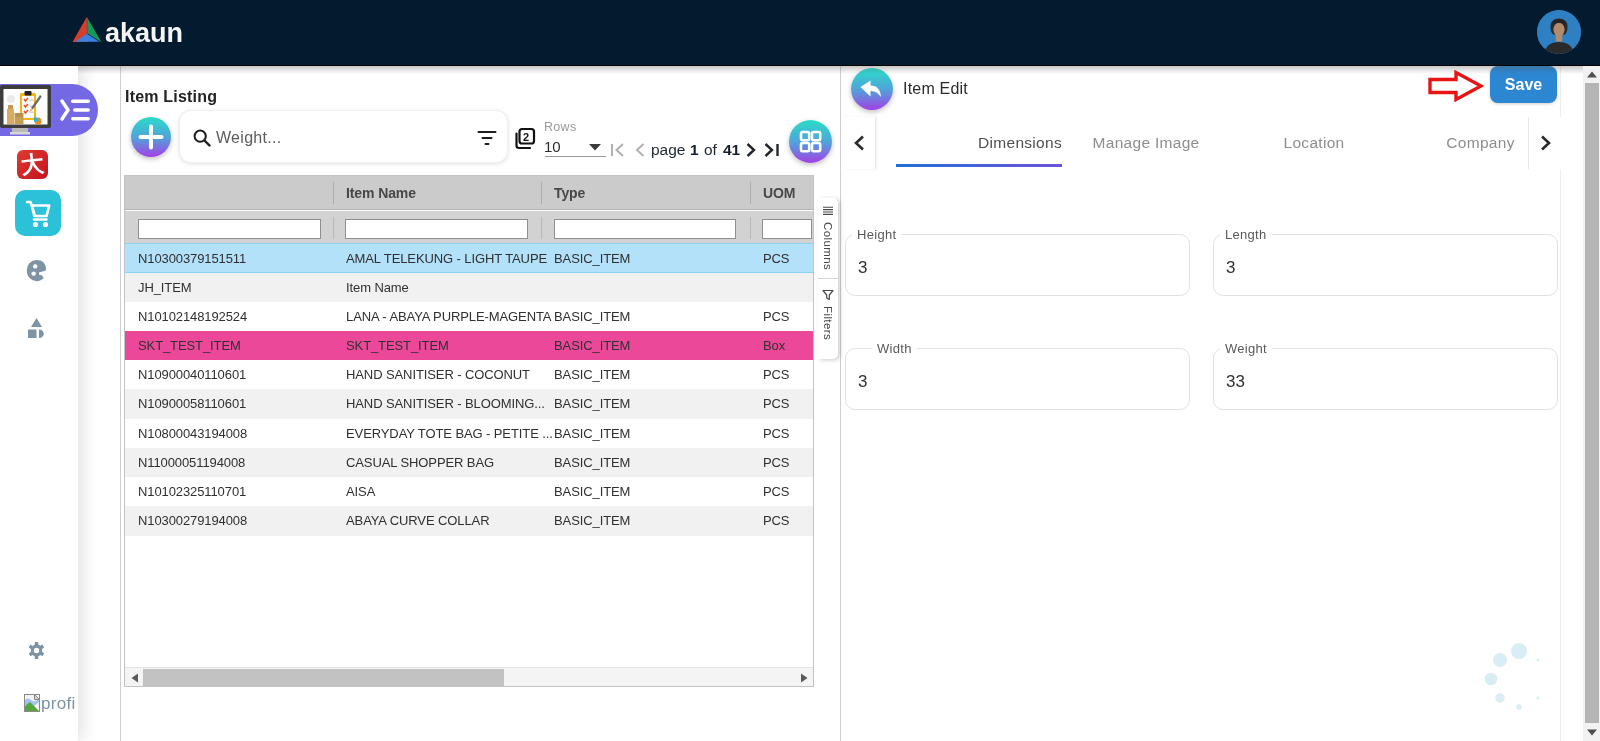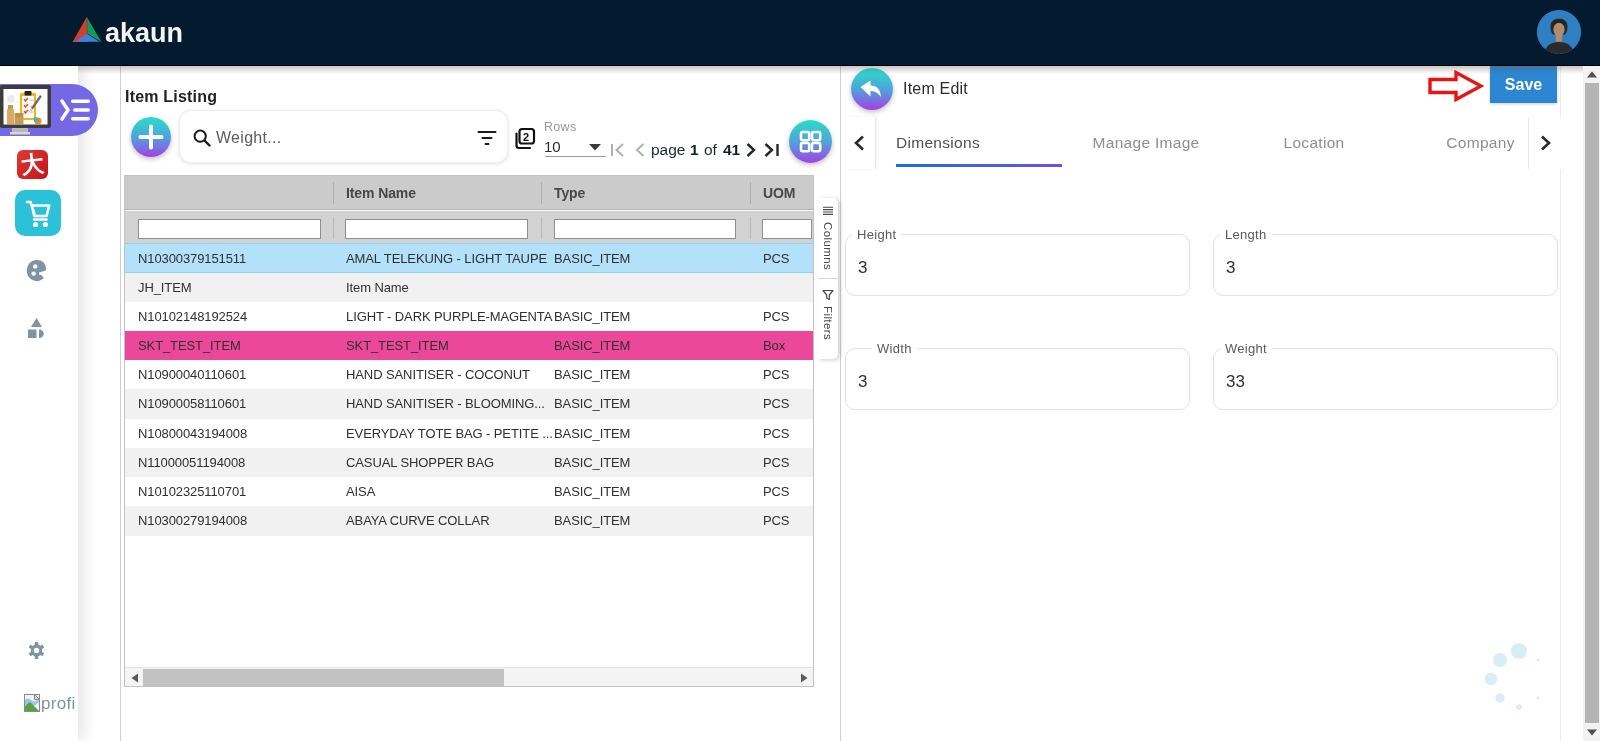--- a/index.html
+++ b/index.html
@@ -234,21 +234,21 @@
         <div class="cell c2">AMAL TELEKUNG - LIGHT TAUPE</div>
         <div class="cell c3">BASIC_ITEM</div>
         <div class="cell c4">PCS</div>
   </div>
   <div class="hrow" style="top:97px; height:29px; background:#f1f1f1; line-height:29px;">
     <div class="cell c1">JH_ITEM</div>
         <div class="cell c2">Item Name</div>
   </div>
   <div class="hrow" style="top:126px; height:29px; background:#fff; line-height:29px;">
     <div class="cell c1">N10102148192524</div>
-        <div class="cell c2">LIGHT - DARK PURPLE-MAGENTA</div>
+        <div class="cell c2">LANA - ABAYA PURPLE-MAGENTA</div>
         <div class="cell c3">BASIC_ITEM</div>
         <div class="cell c4">PCS</div>
   </div>
   <div class="hrow" style="top:155px; height:29px; background:#ec4899; line-height:29px;">
     <div class="cell c1">SKT_TEST_ITEM</div>
         <div class="cell c2">SKT_TEST_ITEM</div>
         <div class="cell c3">BASIC_ITEM</div>
         <div class="cell c4">Box</div>
   </div>
   <div class="hrow" style="top:184px; height:29px; background:#fff; line-height:29px;">
@@ -316,34 +316,34 @@
 <div id="rightpanel"></div>
 <div class="gradbtn abs" style="left:851px; top:68px; width:42px; height:42px;">
   <svg width="42" height="42" viewBox="0 0 42 42">
     <path d="M19.5 12.5 v5 q9.5 0 10.5 11.5 q-4.5-6.5 -10.5-6 v5.5 L9.5 19z" fill="#fff"></path>
   </svg>
 </div>
 <div class="abs" style="left:903px; top:80px; font-size:16px; color:#2b2b2b; letter-spacing:.2px;">Item Edit</div>
 <svg class="abs" width="56" height="32" viewBox="0 0 56 32" style="left:1428px; top:70px;">
   <path d="M2 9.5 H28 V2.5 L53 16 L28 29.5 V22.5 H2 Z" fill="#fff" stroke="#e81414" stroke-width="3.4" stroke-linejoin="miter"></path>
 </svg>
-<div class="abs" style="left:1490px; top:66px; width:67px; height:37px; border-radius:0; background:#2c86d2; color:#fff; font-size:16px; font-weight:bold; text-align:center; line-height:37px; box-shadow:0 1px 3px rgba(0,0,0,.2);">Save</div>
+<div class="abs" style="left:1490px; top:66px; width:67px; height:37px; border-radius:8px; background:#2c86d2; color:#fff; font-size:16px; font-weight:bold; text-align:center; line-height:37px; box-shadow:0 1px 3px rgba(0,0,0,.2);">Save</div>
 
 <div class="abs" style="left:843px; top:117px; width:718px; height:52px; background:#fff;">
   <div class="abs" style="left:0; top:0; width:33px; height:52px; border-right:1px solid #e8e8e8; box-shadow:1px 0 3px rgba(0,0,0,.06);">
     <svg width="12" height="16" viewBox="0 0 12 16" style="position:absolute; left:10px; top:18px;">
       <path d="M10 1.5 L3 8 L10 14.5" stroke="#2b2b2b" stroke-width="2.6" fill="none"></path>
     </svg>
   </div>
   <div class="abs" style="left:685px; top:0; width:33px; height:52px; border-left:1px solid #e8e8e8;">
     <svg width="12" height="16" viewBox="0 0 12 16" style="position:absolute; left:11px; top:18px;">
       <path d="M2 1.5 L9 8 L2 14.5" stroke="#2b2b2b" stroke-width="2.6" fill="none"></path>
     </svg>
   </div>
-  <div class="abs" style="left:53px; top:17px; width:166px; height:22px; text-align:left; font-size:15.5px; color:#4f4f4f; letter-spacing:.3px;">Dimensions</div>
+  <div class="abs" style="left:53px; top:17px; width:166px; height:22px; text-align:right; font-size:15.5px; color:#4f4f4f; letter-spacing:.3px;">Dimensions</div>
   <div class="abs" style="left:219px; top:17px; width:168px; height:22px; text-align:center; font-size:15.5px; color:#8e8e8e; letter-spacing:.3px;">Manage Image</div>
   <div class="abs" style="left:387px; top:17px; width:168px; height:22px; text-align:center; font-size:15.5px; color:#8e8e8e; letter-spacing:.3px;">Location</div>
   <div class="abs" style="left:560px; top:17px; width:155px; height:22px; text-align:center; font-size:15.5px; color:#8e8e8e; letter-spacing:.3px;">Company</div>
   <div class="abs" style="left:53px; top:47px; width:166px; height:3px; background:linear-gradient(90deg,#1e6fd8,#6e52de);"></div>
 </div>
 
 <div class="abs" style="left:845px; top:234px; width:345px; height:62px; border:1px solid #e2e2e2; border-radius:10px;"></div>
 <div class="abs" style="left:852px; top:227px; font-size:13px; color:#5a5a5a; background:#fff; padding:0 5px; letter-spacing:.3px;">Height</div>
 <div class="abs" style="left:858px; top:258px; font-size:17px; color:#303030;">3</div>
 <div class="abs" style="left:1213px; top:234px; width:345px; height:62px; border:1px solid #e2e2e2; border-radius:10px;"></div>

